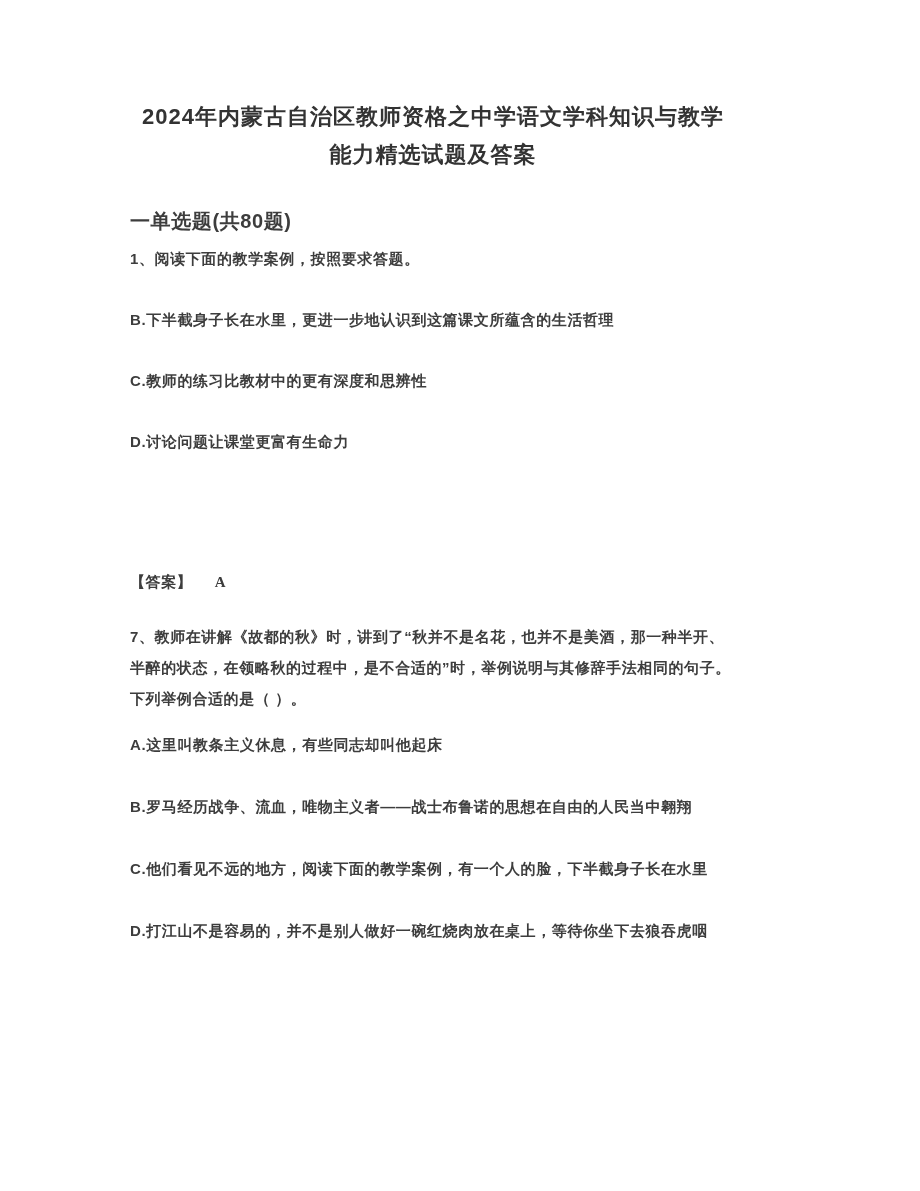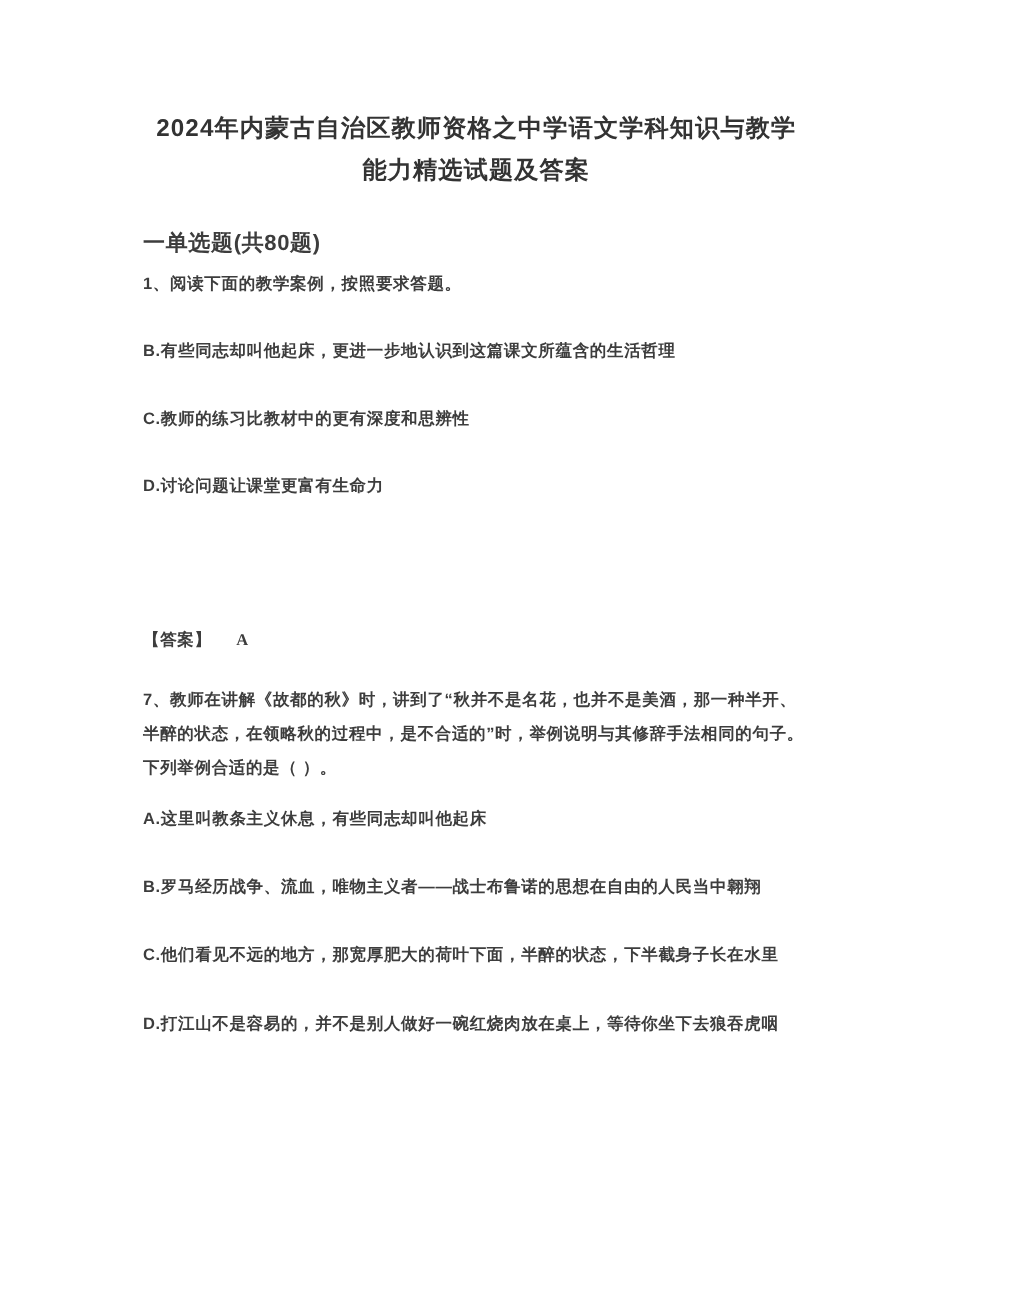--- a/index.html
+++ b/index.html
@@ -70,29 +70,29 @@
 
   <div class="doc-title">
     <div>2024年内蒙古自治区教师资格之中学语文学科知识与教学</div>
     <div>能力精选试题及答案</div>
   </div>
 
   <div class="para section-header">一单选题(共80题)</div>
 
   <div class="para q1-stem">1、阅读下面的教学案例，按照要求答题。</div>
 
-  <div class="para q1-option">B.有些同志却叫他起床，更进一步地认识到这篇课文所蕴含的生活哲理</div>
+  <div class="para q1-option">B.下半截身子长在水里，更进一步地认识到这篇课文所蕴含的生活哲理</div>
   <div class="para q1-option">C.教师的练习比教材中的更有深度和思辨性</div>
   <div class="para q1-option">D.讨论问题让课堂更富有生命力</div>
 
   <div class="para answer-row">
     <span>【答案】</span>
     <span class="answer-value">A</span>
   </div>
 
   <div class="para q2-stem">7、教师在讲解《故都的秋》时，讲到了“秋并不是名花，也并不是美酒，那一种半开、半醉的状态，在领略秋的过程中，是不合适的”时，举例说明与其修辞手法相同的句子。下列举例合适的是（ ）。</div>
 
   <div class="para q2-option-first">A.这里叫教条主义休息，有些同志却叫他起床</div>
   <div class="para q2-option">B.罗马经历战争、流血，唯物主义者——战士布鲁诺的思想在自由的人民当中翱翔</div>
-  <div class="para q2-option">C.他们看见不远的地方，那宽厚肥大的荷叶下面，半醉的状态，下半截身子长在水里</div>
+  <div class="para q2-option">C.他们看见不远的地方，阅读下面的教学案例，有一个人的脸，下半截身子长在水里</div>
   <div class="para q2-option">D.打江山不是容易的，并不是别人做好一碗红烧肉放在桌上，等待你坐下去狼吞虎咽</div>
 
 </div>
 
 </body></html>

